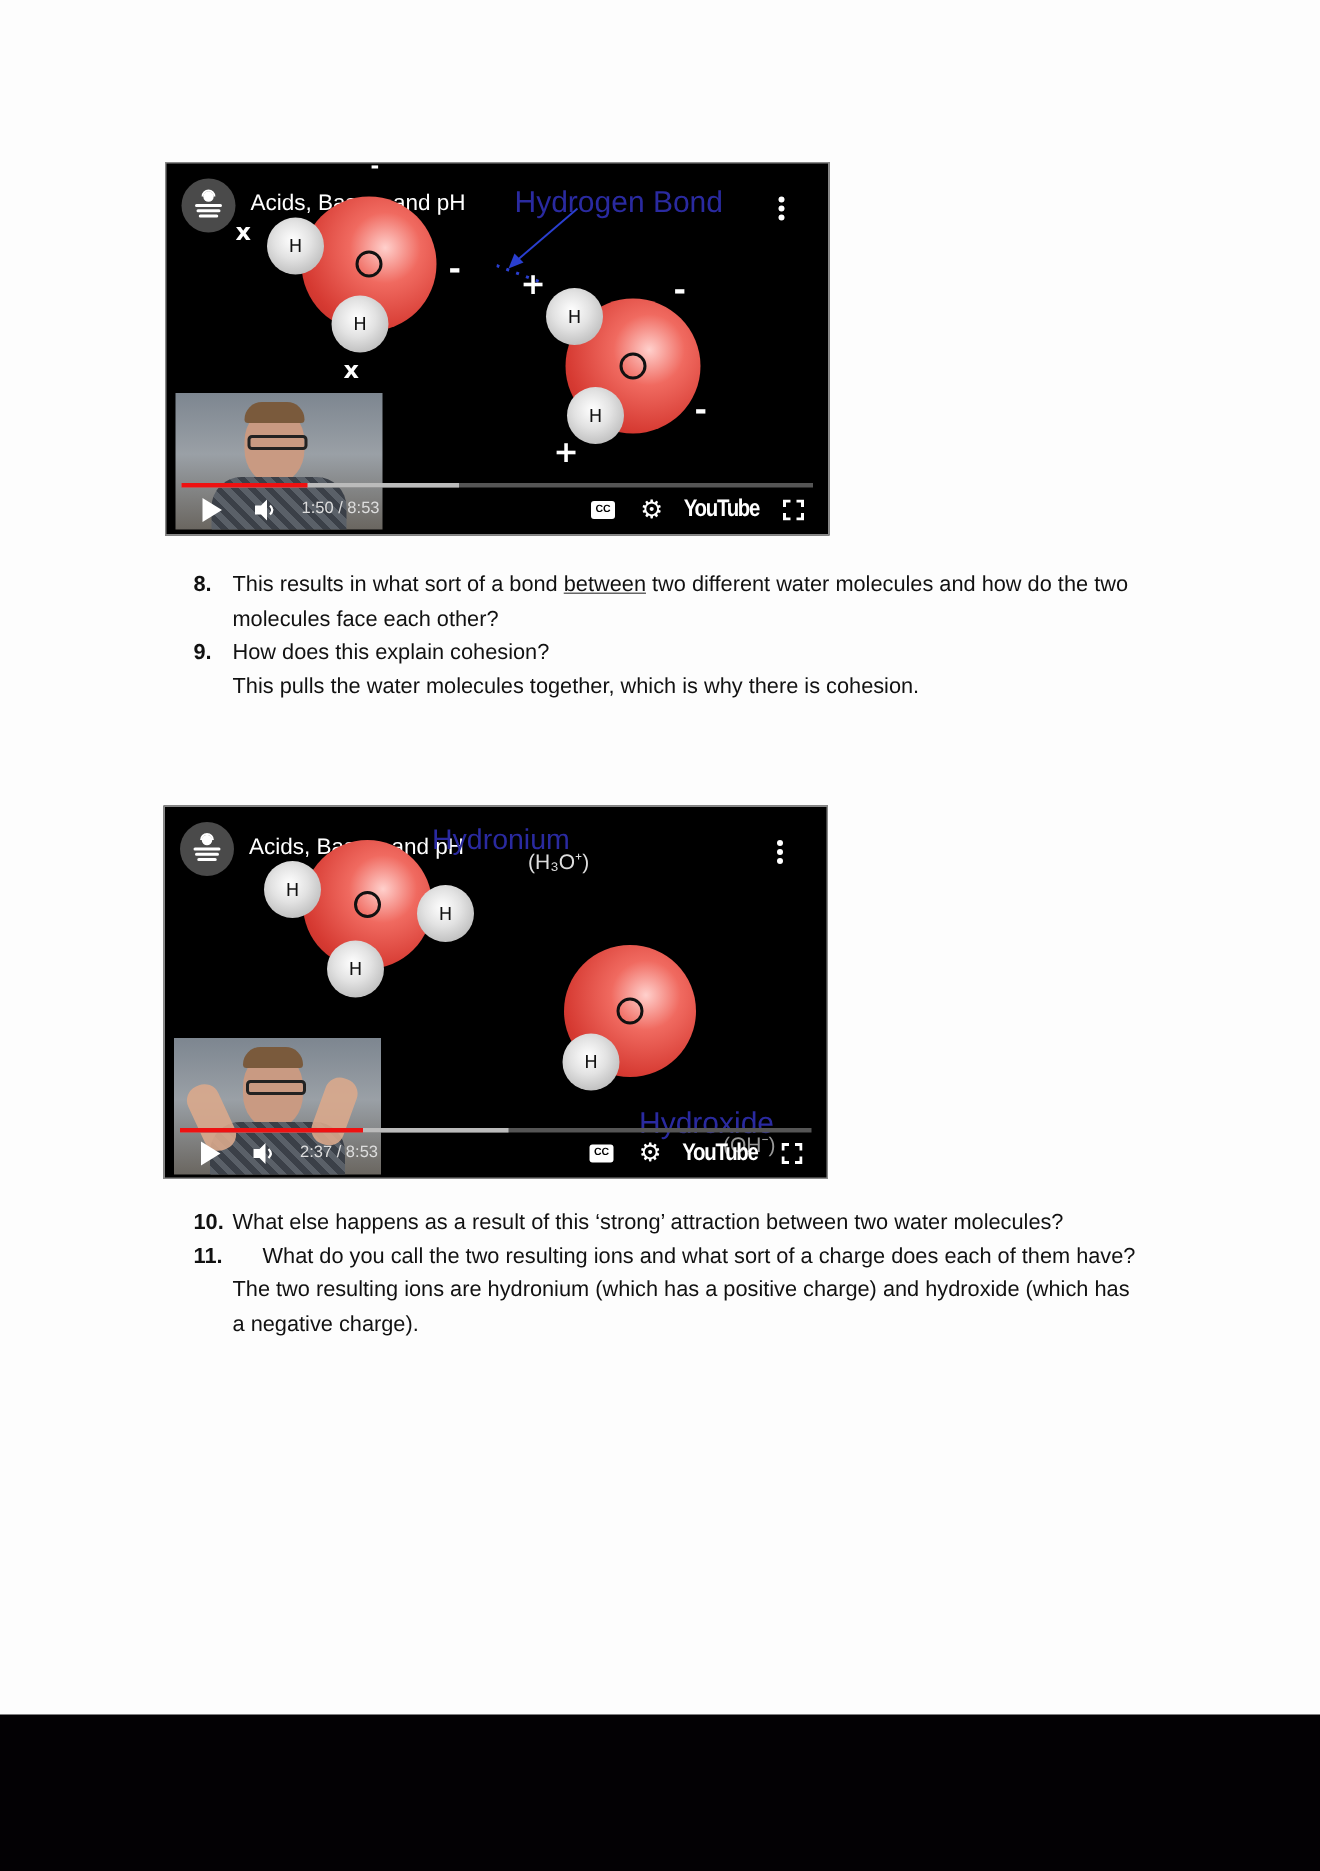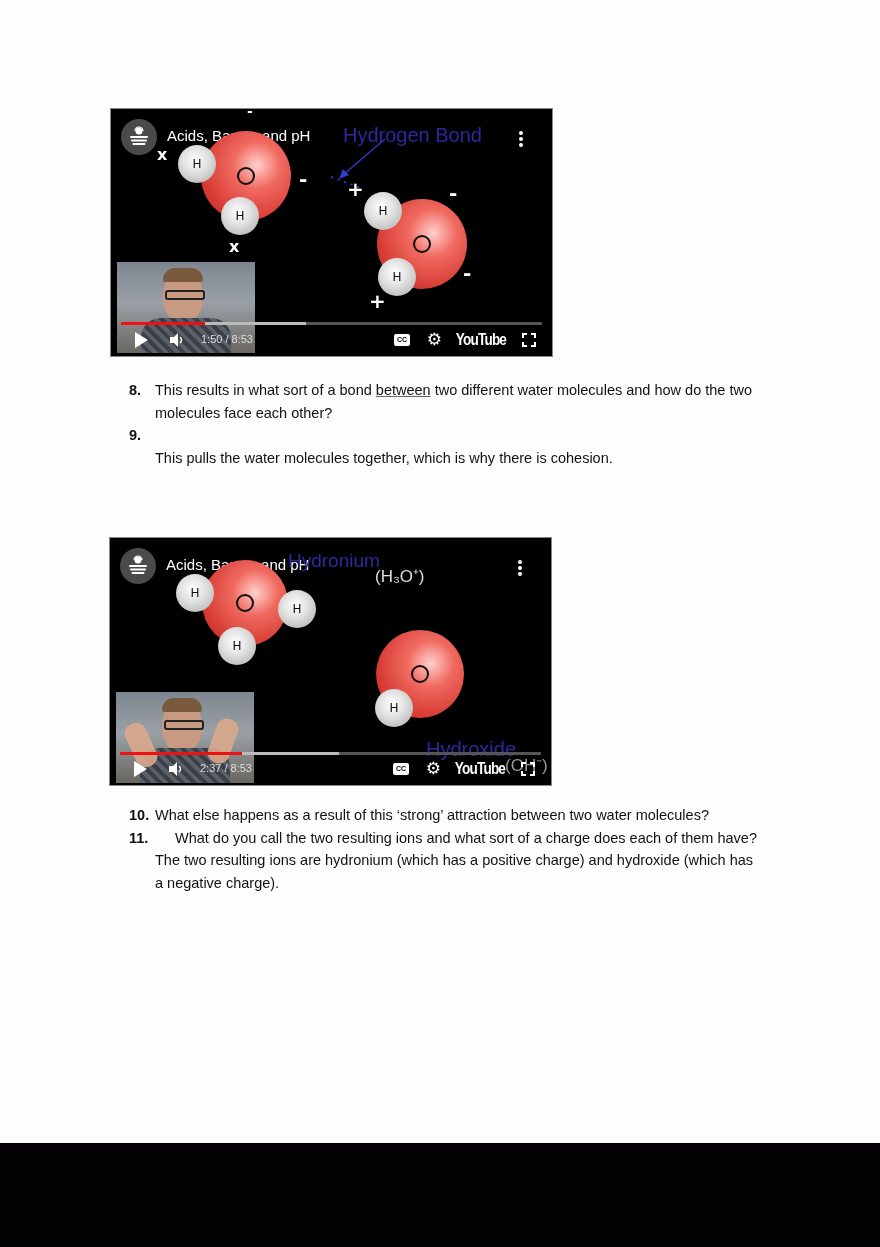--- a/index.html
+++ b/index.html
@@ -12,21 +12,21 @@
   .video .channel-icon svg { width:24px; height:24px; }
   .video .vtitle { position:absolute; left:56px; top:18px; color:#fff; font-size:15px; }
   .video .kebab { position:absolute; right:28px; top:20px; color:#fff; font-size:18px; line-height:6px; width:6px; text-align:center; }
   .video .kebab span { display:block; width:4px; height:4px; background:#fff; border-radius:50%; margin:2px auto; }
   .atom { position:absolute; border-radius:50%; display:flex; align-items:center; justify-content:center; font-family:"DejaVu Sans", sans-serif; color:#111; }
   .oxy { background:radial-gradient(circle at 62% 38%, #ffd0cc 0%, #f06a60 30%, #d63a32 70%, #b52a24 100%); }
   .oxy .ring { width:14px; height:14px; border:2px solid #111; border-radius:50%; }
   .hyd { background:radial-gradient(circle at 45% 40%, #ffffff 0%, #e2e2e2 40%, #a8a8a8 100%); font-size:12px; }
   .sign { position:absolute; color:#fff; font-size:20px; font-weight:bold; font-family:"DejaVu Sans", sans-serif; }
   .blue-label { position:absolute; color:#2a2aa0; font-size:20px;margin-top:12px; }
-  .formula { position:absolute; color:#ddd; font-size:17px;margin-left:23px; }
+  .formula { position:absolute; color:#ddd; font-size:14px; }
   .pip { position:absolute; left:6px; width:138px; height:91px; background:linear-gradient(180deg,#7d8690 0%,#9aa0a6 45%,#6a6660 100%); overflow:hidden; }
   .pip .face { position:absolute; left:46px; top:10px; width:40px; height:50px; border-radius:45%; background:#c99a82; }
   .pip .glasses { position:absolute; left:48px; top:28px; width:36px; height:6px; border:2px solid #222; border-radius:3px; }
   .pip .hair { position:absolute; left:46px; top:6px; width:40px; height:14px; border-radius:20px 20px 4px 4px; background:#7a5a3c; }
   .pip .shirt { position:absolute; left:24px; top:56px; width:90px; height:40px; border-radius:20px 20px 0 0; background:repeating-linear-gradient(45deg,#3b4048 0 4px,#5a6068 4px 8px); }
   .pip .hand { position:absolute; width:22px; height:46px; background:#d9a88c; border-radius:10px; opacity:.9; }
   .progress { position:absolute; left:10px; right:10px; height:3px; background:#555; }
   .progress .loaded { position:absolute; left:0; top:0; height:3px; background:#bbb; }
   .progress .played { position:absolute; left:0; top:0; height:3px; background:#e11; }
   .controls { position:absolute; left:0; right:0; bottom:0; height:32px; }
@@ -119,20 +119,21 @@
     </div>
   </div>
 
   <div class="qa" style="top:379px;">
     <div class="q">
       <span class="num">8.</span>
       <span class="qtext"><span>This results in what sort of a bond </span><span class="underline">between</span><span> two different water molecules and how do the two molecules face each other?</span></span>
     </div>
     <div class="q">
       <span class="num">9.</span>
+      <span class="qtext">How does this explain cohesion?</span>
     </div>
     <div class="a">This pulls the water molecules together, which is why there is cohesion.</div>
   </div>
 
   <div class="video" style="left:109px; top:537px;">
     <div class="channel-icon">
       <svg viewBox="0 0 24 24">
           <circle cx="12" cy="6" r="3.5" fill="#fff"></circle>
           <path d="M8 6a4 4 0 0 1 8 0" stroke="#fff" stroke-width="1.2" fill="none"></path>
           <path d="M4 12h16M5 15.5h14M6.5 19h11" stroke="#fff" stroke-width="2" stroke-linecap="round"></path>

